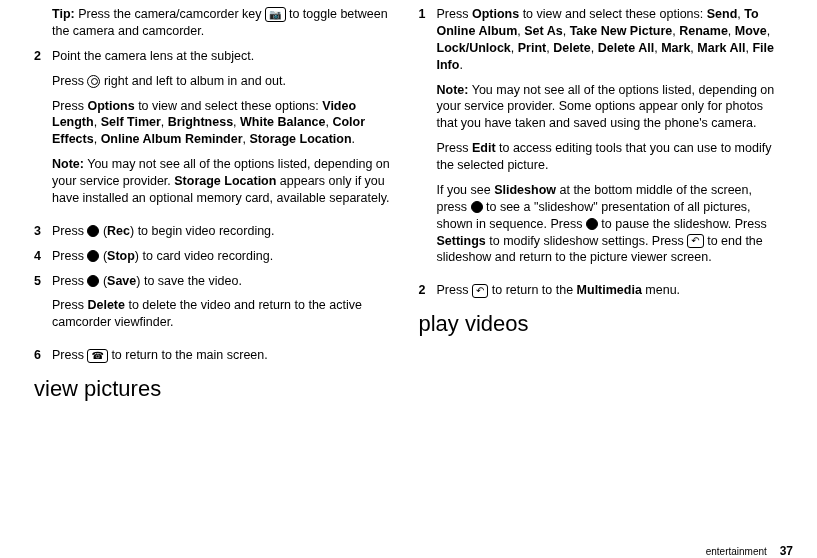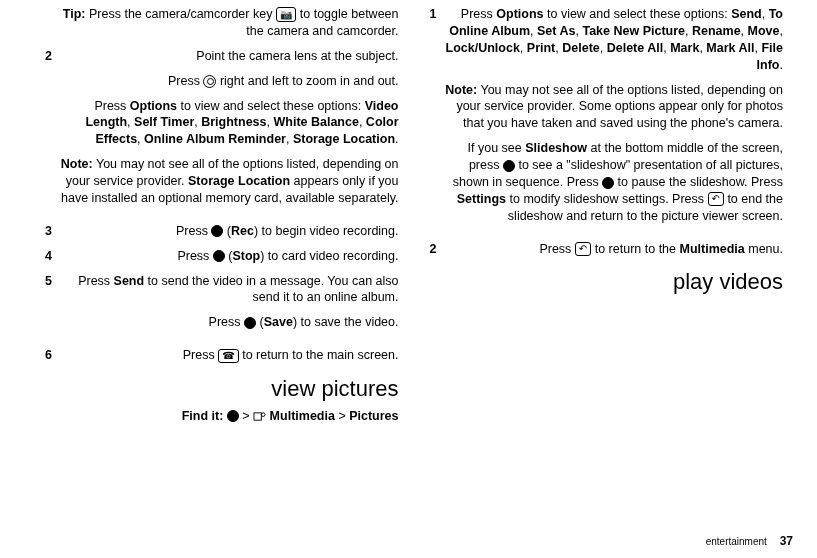--- a/index.html
+++ b/index.html
@@ -1,27 +1,27 @@
 <!DOCTYPE html>
 <html><head>
 <meta charset="utf-8">
 <style>
   * { box-sizing: border-box; margin: 0; padding: 0; }
   html, body { width: 817px; height: 558px; background: #fff; font-family: Arial, Helvetica, sans-serif; color: #000; }
-  .page { display: flex; padding: 6px 24px 4px 24px; text-align: right; }
+  .page { display: flex; padding: 6px 24px 4px 24px; }
   .col { width: 50%; padding: 0 10px; font-size: 12.5px; line-height: 1.35; }
   .para { margin-bottom: 8px; }
   .step { display: flex; margin-bottom: 8px; }
   .stepnum { font-weight: bold; width: 18px; flex-shrink: 0; }
   .stepbody { flex: 1; }
   .sub { margin-left: 18px; margin-bottom: 8px; }
   b { font-weight: bold; }
   .h2 { font-size: 22px; font-weight: normal; margin: 10px 0 4px 0; }
   .findit { font-size: 12.5px; margin-bottom: 6px; }
-  .footer { position: absolute; bottom: 10px; right: 24px; font-size: 10px; }
+  .footer { position: absolute; bottom: 0; right: 24px; font-size: 10px; }
   .footer .pn { font-weight: bold; font-size: 12px; margin-left: 10px; }
   .keybox { display: inline-block; border: 1px solid #000; border-radius: 3px; padding: 0 3px; font-size: 10px; line-height: 13px; vertical-align: middle; }
   .circkey { display:inline-block; width:13px; height:13px; border:1.2px solid #000; border-radius:50%; vertical-align:middle; position:relative; }
   .circkey::after { content:""; position:absolute; width:5px; height:5px; border:1px solid #000; border-radius:50%; left:2.5px; top:2.5px; }
   .centerkey { display:inline-block; width:12px; height:12px; border:1.2px solid #000; border-radius:50%; background:#000; vertical-align:middle; }
   .backkey { display:inline-block; border:1px solid #000; border-radius:3px; padding:0 3px; font-size:10px; line-height:12px; vertical-align:middle; }
   .endkey { display:inline-block; border:1px solid #000; border-radius:3px; padding:0 3px; font-size:10px; line-height:12px; vertical-align:middle; }
   .mmicon { display:inline-block; width:13px; height:11px; vertical-align:middle; }
 </style>
 </head>
@@ -33,21 +33,21 @@
 
     <div class="sub para">
       <b>Tip:</b><span> Press the camera/camcorder key </span><span class="keybox">📷</span><span> to toggle between the camera and camcorder.</span>
     </div>
 
     <div class="step">
       <div class="stepnum">2</div>
       <div class="stepbody">
         <div class="para">Point the camera lens at the subject.</div>
         <div class="para">
-          <span>Press </span><span class="circkey"></span><span> right and left to zoom in and out.</span>
+          <span>Press </span><span class="circkey"></span><span> right and left to album in and out.</span>
         </div>
         <div class="para">
           <span>Press </span><b>Options</b><span> to view and select these options: </span><b>Video Length</b><span>, </span><b>Self Timer</b><span>, </span><b>Brightness</b><span>, </span><b>White Balance</b><span>, </span><b>Color Effects</b><span>, </span><b>Online Album Reminder</b><span>, </span><b>Storage Location</b><span>.</span>
         </div>
         <div class="para">
           <b>Note:</b><span> You may not see all of the options listed, depending on your service provider. </span><b>Storage Location</b><span> appears only if you have installed an optional memory card, available separately.</span>
         </div>
       </div>
     </div>
 
@@ -62,54 +62,51 @@
       <div class="stepnum">4</div>
       <div class="stepbody">
         <span>Press </span><span class="centerkey"></span> (<b>Stop</b><span>) to card video recording.</span>
       </div>
     </div>
 
     <div class="step">
       <div class="stepnum">5</div>
       <div class="stepbody">
         <div class="para">
-          <span>Press </span><b>Send</b><span> to send the video in a message. You can also send it to an online album.</span>
+          <span>Press </span><span class="centerkey"></span> (<b>Save</b><span>) to save the video.</span>
         </div>
         <div class="para">
-          <span>Press </span><span class="centerkey"></span> (<b>Save</b><span>) to save the video.</span>
+          <span>Press </span><b>Delete</b><span> to delete the video and return to the active camcorder viewfinder.</span>
         </div>
       </div>
     </div>
 
     <div class="step">
       <div class="stepnum">6</div>
       <div class="stepbody">
         <span>Press </span><span class="endkey">☎</span><span> to return to the main screen.</span>
       </div>
     </div>
 
     <div class="h2">view pictures</div>
-    <div class="findit">
-      <b>Find it:</b> <span class="centerkey"></span><span> &gt; </span><svg class="mmicon" viewBox="0 0 14 12">
-          <rect x="1" y="2" width="8" height="8" fill="none" stroke="#000"></rect>
-          <circle cx="11" cy="4" r="2" fill="none" stroke="#000"></circle>
-        </svg> <b>Multimedia</b><span> &gt; </span><b>Pictures</b>
-    </div>
   </div>
 
   <div class="col">
 
     <div class="step">
       <div class="stepnum">1</div>
       <div class="stepbody">
         <div class="para">
           <span>Press </span><b>Options</b><span> to view and select these options: </span><b>Send</b><span>, </span><b>To Online Album</b><span>, </span><b>Set As</b><span>, </span><b>Take New Picture</b><span>, </span><b>Rename</b><span>, </span><b>Move</b><span>, </span><b>Lock/Unlock</b><span>, </span><b>Print</b><span>, </span><b>Delete</b><span>, </span><b>Delete All</b><span>, </span><b>Mark</b><span>, </span><b>Mark All</b><span>, </span><b>File Info</b><span>.</span>
         </div>
         <div class="para">
           <b>Note:</b><span> You may not see all of the options listed, depending on your service provider. Some options appear only for photos that you have taken and saved using the phone's camera.</span>
+        </div>
+        <div class="para">
+          <span>Press </span><b>Edit</b><span> to access editing tools that you can use to modify the selected picture.</span>
         </div>
         <div class="para">
           <span>If you see </span><b>Slideshow</b><span> at the bottom middle of the screen, press </span><span class="centerkey"></span><span> to see a "slideshow" presentation of all pictures, shown in sequence. Press </span><span class="centerkey"></span><span> to pause the slideshow. Press </span><b>Settings</b><span> to modify slideshow settings. Press </span><span class="backkey">↶</span><span> to end the slideshow and return to the picture viewer screen.</span>
         </div>
       </div>
     </div>
 
     <div class="step">
       <div class="stepnum">2</div>
       <div class="stepbody">

